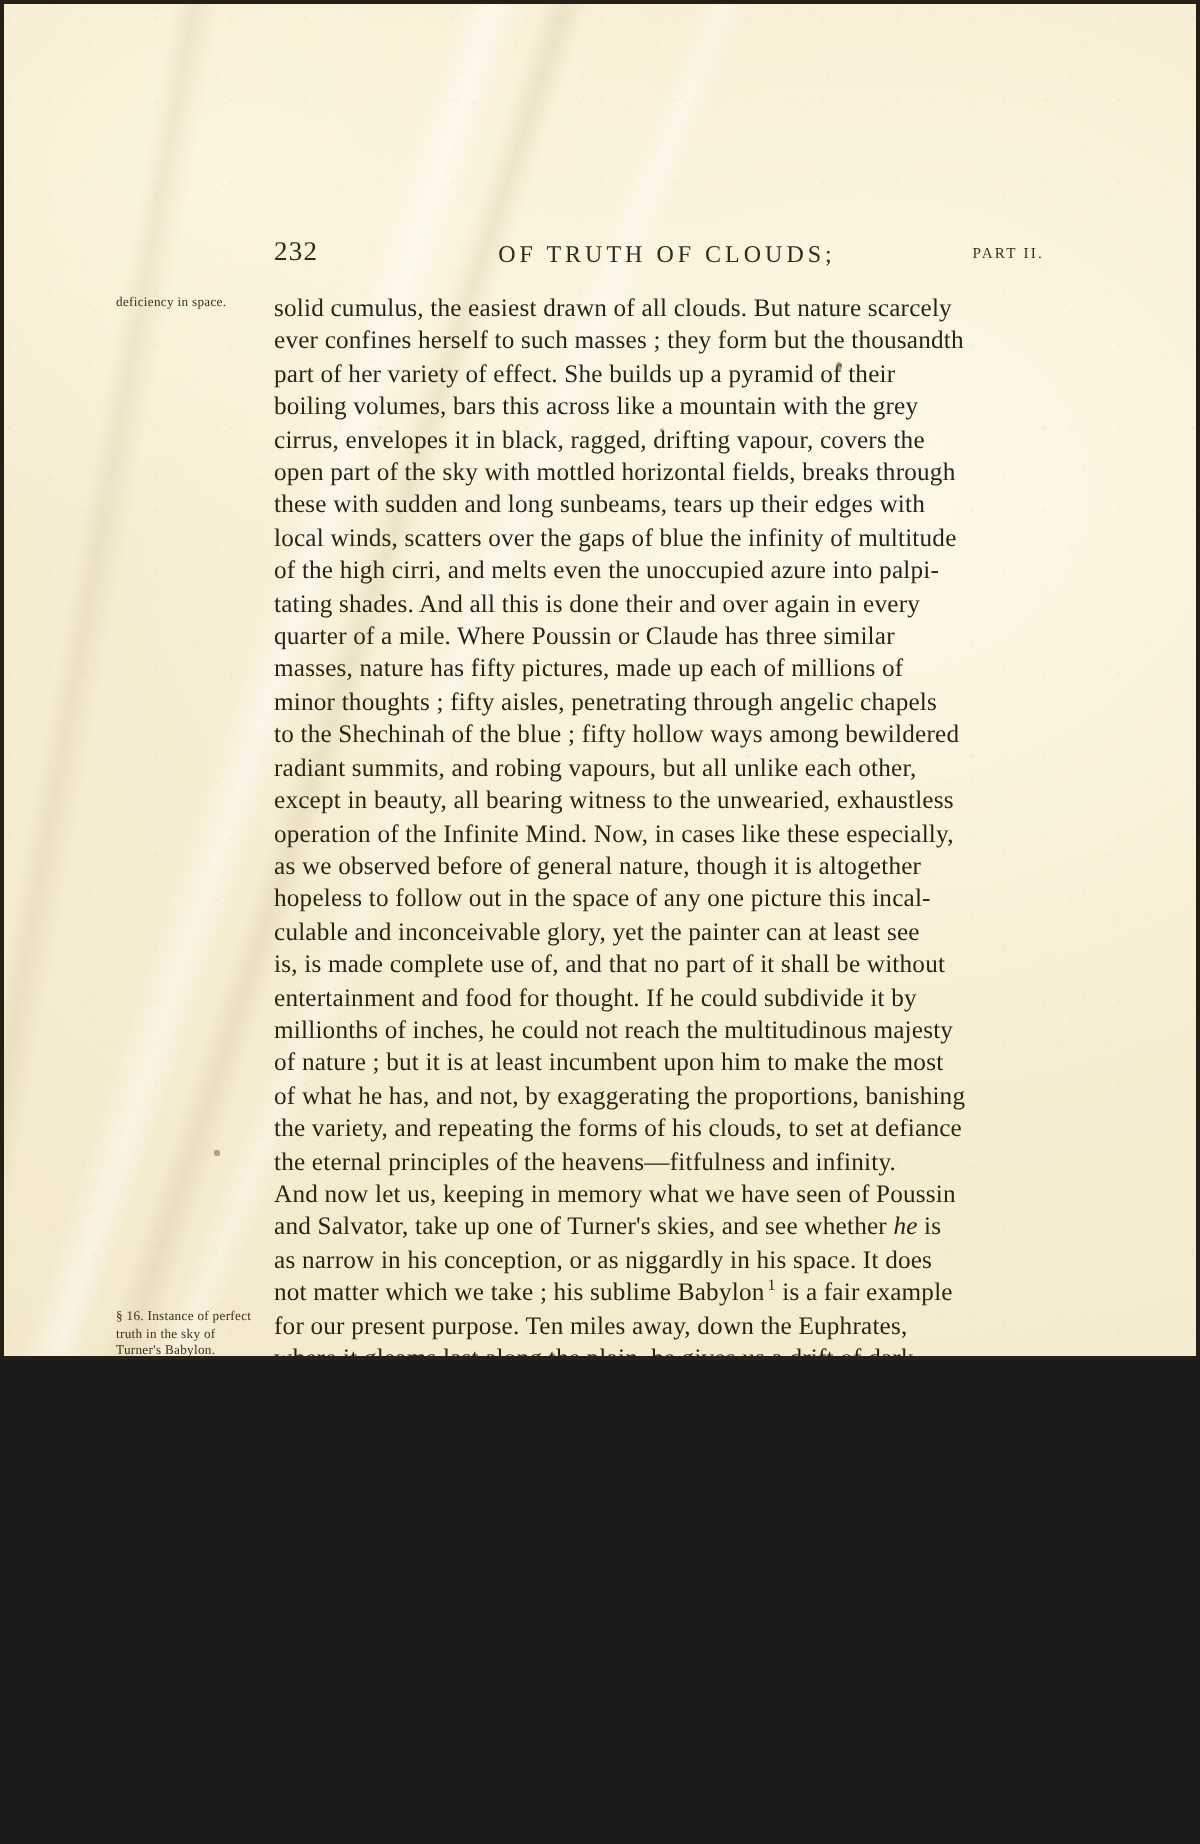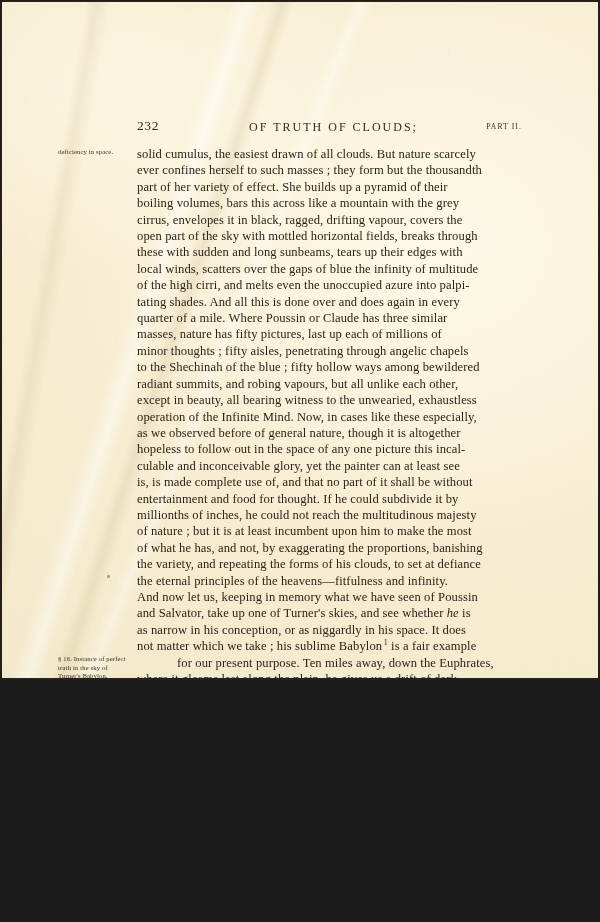--- a/index.html
+++ b/index.html
@@ -187,43 +187,43 @@
       <div id="body-lines">
           <div class="line" style="word-spacing: 0px;">solid cumulus, the easiest drawn of all clouds.    But nature scarcely</div>
           <div class="line" style="word-spacing: 0px;">ever confines herself to such masses ;  they form but the thousandth</div>
           <div class="line" style="word-spacing: 0px;">part of her variety of effect.    She builds up a  pyramid of their</div>
           <div class="line" style="word-spacing: 0px;">boiling volumes, bars this across like a mountain with the grey</div>
           <div class="line" style="word-spacing: 0px;">cirrus, envelopes it in black, ragged, drifting vapour, covers the</div>
           <div class="line" style="word-spacing: 0px;">open part of the sky with mottled horizontal fields, breaks through</div>
           <div class="line" style="word-spacing: 0px;">these with sudden and long sunbeams, tears up their edges with</div>
           <div class="line" style="word-spacing: 0px;">local winds, scatters over the gaps of blue the infinity of multitude</div>
           <div class="line" style="word-spacing: 0px;">of the high cirri, and melts even the unoccupied azure into palpi-</div>
-          <div class="line" style="word-spacing: 0px;">tating shades.    And all this is done over and does again in every</div>
+          <div class="line" style="word-spacing: 0px;">tating shades.    And all this is done their and over again in every</div>
           <div class="line" style="word-spacing: 0px;">quarter of a mile.    Where Poussin or Claude has three similar</div>
-          <div class="line" style="word-spacing: 0px;">masses, nature has fifty pictures, last up each of millions of</div>
+          <div class="line" style="word-spacing: 0px;">masses, nature has fifty pictures, made up each of millions of</div>
           <div class="line" style="word-spacing: 0px;">minor thoughts ; fifty aisles, penetrating through angelic chapels</div>
           <div class="line" style="word-spacing: 0px;">to the Shechinah of the blue ; fifty hollow ways among bewildered</div>
           <div class="line" style="word-spacing: 0px;">radiant summits, and robing vapours, but all unlike each other,</div>
           <div class="line" style="word-spacing: 0px;">except in beauty, all bearing witness to the unwearied, exhaustless</div>
           <div class="line" style="word-spacing: 0px;">operation of the Infinite Mind.    Now, in cases like these especially,</div>
           <div class="line" style="word-spacing: 0px;">as we observed before of general nature, though it is altogether</div>
           <div class="line" style="word-spacing: 0px;">hopeless to follow out in the space of any one picture this incal-</div>
           <div class="line" style="word-spacing: 0px;">culable and inconceivable glory, yet the painter can at least see</div>
           <div class="line" style="word-spacing: 0px;">is, is made complete use of, and that no part of it shall be without</div>
           <div class="line" style="word-spacing: 0px;">entertainment and food for thought.    If he could subdivide it by</div>
           <div class="line" style="word-spacing: 0px;">millionths of inches, he could not reach the multitudinous majesty</div>
           <div class="line" style="word-spacing: 0px;">of nature ; but it is at least incumbent upon him to make the most</div>
           <div class="line" style="word-spacing: 0px;">of what he has, and not, by exaggerating the proportions, banishing</div>
           <div class="line" style="word-spacing: 0px;">the variety, and repeating the forms of his clouds, to set at defiance</div>
           <div class="line" style="word-spacing: 0px;">the eternal principles of the heavens—fitfulness and infinity.</div>
           <div class="line" style="word-spacing: 0px;">And now let us, keeping in memory what we have seen of Poussin</div>
           <div class="line" style="word-spacing: 0px;">and Salvator, take up one of Turner's skies, and see whether <span class="ital">he</span> is</div>
           <div class="line" style="word-spacing: 0px;">as narrow in his conception, or as niggardly in his space.    It does</div>
           <div class="line" style="word-spacing: 0px;">not matter which we take ; his sublime Babylon<span class="sup">1</span> is a fair example</div>
-          <div class="line" style="word-spacing: 0px; margin-left: 40px;">for our present purpose.    Ten miles away, down the Euphrates,</div>
+          <div class="line" style="word-spacing: 0px;">for our present purpose.    Ten miles away, down the Euphrates,</div>
           <div class="line" style="word-spacing: 0px;">where it gleams last along the plain, he gives us a drift of dark</div>
         </div>
     </div>
 
     <div class="footnote">
       <span class="sup">1</span><span>Engraved in Finden's Bible Illustrations.</span>
     </div>
 
   </div>
 </div>

